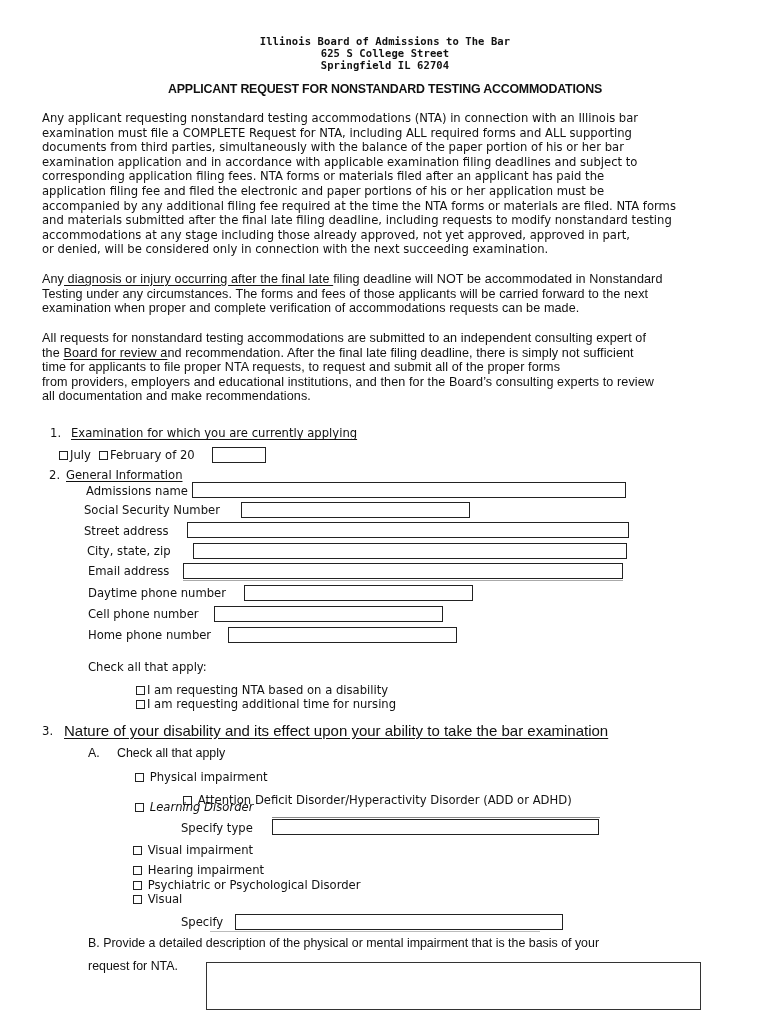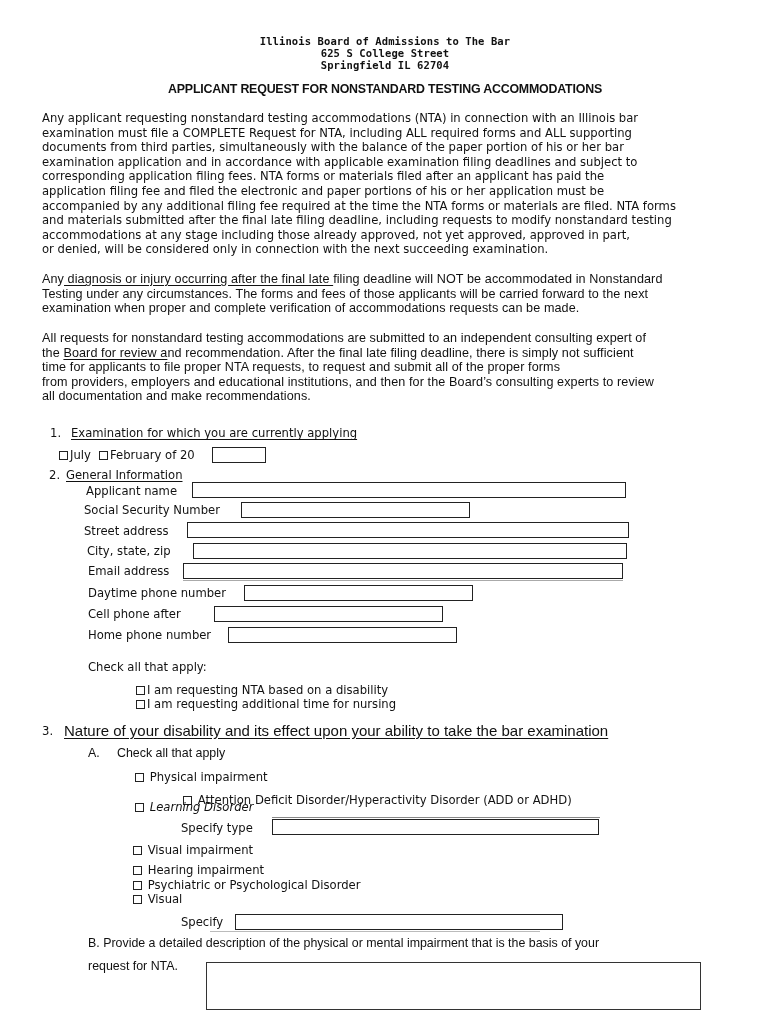--- a/index.html
+++ b/index.html
@@ -67,41 +67,41 @@
   <span class="cb"></span><span>July</span>
 </div>
 <div class="abs lbl" style="left:99px; top:448px;">
   <span class="cb"></span><span>February of 20</span>
 </div>
 <div class="box" style="left:212px; top:447px; width:54px;"></div>
 
 <div class="abs lbl" style="left:49px; top:468px;">2.</div>
 <div class="abs lbl u" style="left:66px; top:468px;">General Information</div>
 
-<div class="abs lbl" style="left:86px; top:484px;">Applicant name</div>
+<div class="abs lbl" style="left:86px; top:484px;">Admissions name</div>
 <div class="box" style="left:192px; top:482px; width:434px;"></div>
 
 <div class="abs lbl" style="left:84px; top:503px;">Social Security Number</div>
 <div class="box" style="left:241px; top:502px; width:229px;"></div>
 
 <div class="abs lbl" style="left:84px; top:524px;">Street address</div>
 <div class="box" style="left:187px; top:522px; width:442px;"></div>
 
 <div class="abs lbl" style="left:87px; top:544px;">City, state, zip</div>
 <div class="box" style="left:193px; top:543px; width:434px;"></div>
 
 <div class="abs lbl" style="left:88px; top:564px;">Email address</div>
 <div class="box" style="left:183px; top:563px; width:440px;"></div>
 
 <div class="sep" style="left:183px; top:580px; width:440px; background:#aaa;"></div>
 
 <div class="abs lbl" style="left:88px; top:586px;">Daytime phone number</div>
 <div class="box" style="left:244px; top:585px; width:229px;"></div>
 
-<div class="abs lbl" style="left:88px; top:607px;">Cell phone after</div>
+<div class="abs lbl" style="left:88px; top:607px;">Cell phone number</div>
 <div class="box" style="left:214px; top:606px; width:229px;"></div>
 
 <div class="abs lbl" style="left:88px; top:628px;">Home phone number</div>
 <div class="box" style="left:228px; top:627px; width:229px;"></div>
 
 <div class="abs lbl" style="left:88px; top:660px;">Check all that apply:</div>
 <div class="abs lbl" style="left:136px; top:683px;">
   <span class="cb"></span><span>I am requesting NTA based on a disability</span>
 </div>
 <div class="abs lbl" style="left:136px; top:697px;">

